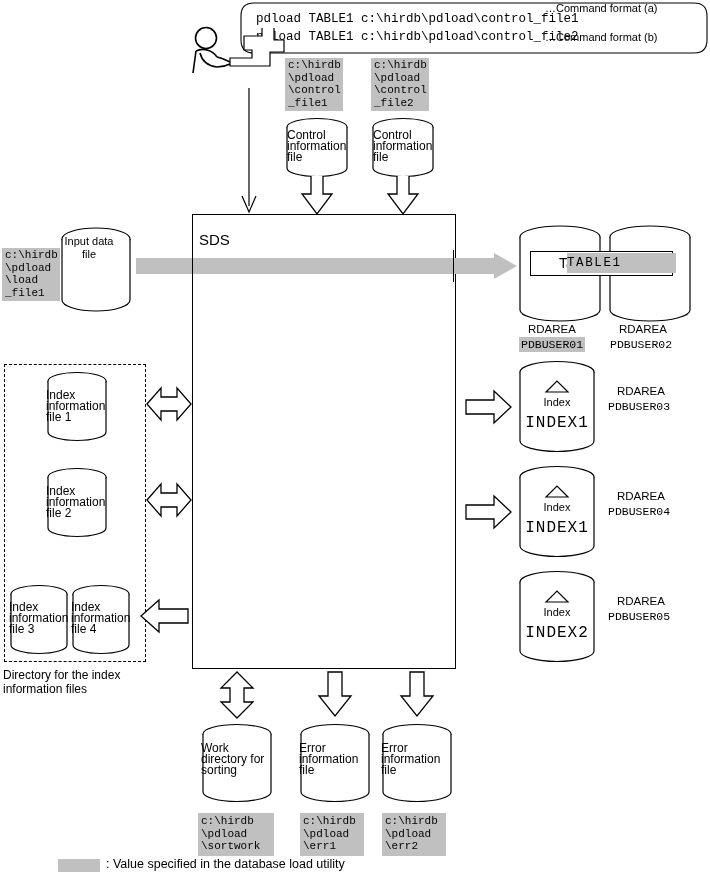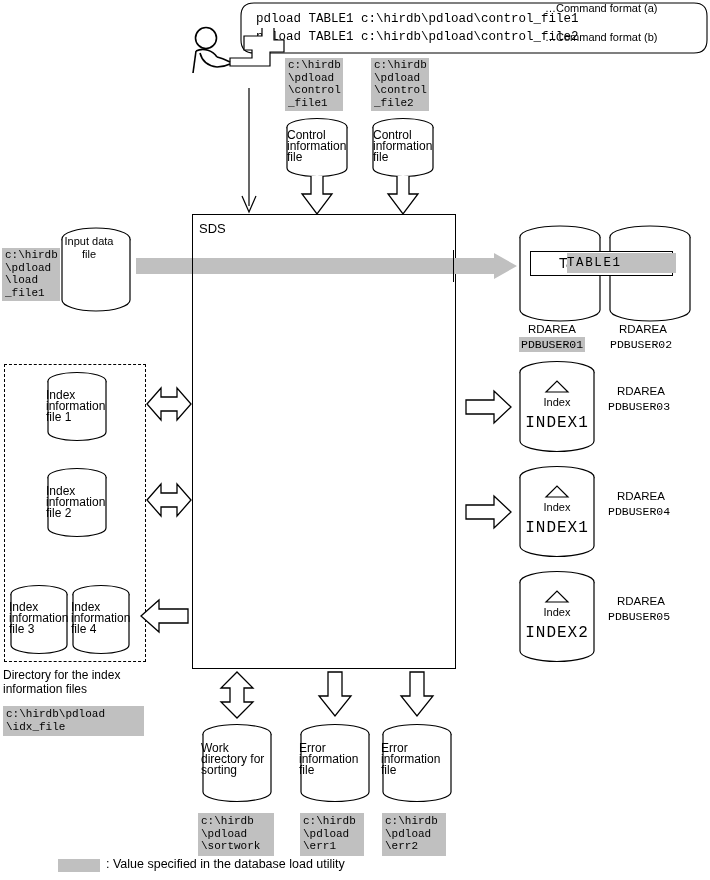--- a/index.html
+++ b/index.html
@@ -91,21 +91,21 @@
   <div class="abs cyl-label-sm" style="left:373px;top:130px;width:60px;white-space:pre-line;">Control
 information
 file</div>
   <div class="abs" style="left:386px;top:176px;">
     <svg width="34" height="40" viewBox="0 0 34 40">
       <path d="M11,0 L11,18 L2,18 L17,38 L32,18 L23,18 L23,0" fill="#fff" stroke="#000" stroke-width="1.3" stroke-linejoin="miter"></path>
     </svg>
   </div>
 
   <div class="abs" style="left:192px;top:214px;width:262px;height:453px;border:1.3px solid #000;background:#fff;"></div>
-  <div class="abs" style="left:199px;top:221px;font-size:13px;">SDS</div>
+  <div class="abs" style="left:199px;top:231px;font-size:15px;">SDS</div>
 
   <div class="abs path" style="left:2px;top:248px;padding:1px 3px 2px 3px;width:52px;">c:\hirdb
 \pdload
 \load
 _file1</div>
   <div class="abs" style="left:60px;top:226px;">
     <svg width="72" height="88" viewBox="0 0 72 88">
       <ellipse cx="36" cy="13" rx="34" ry="11" fill="#fff" stroke="#000" stroke-width="1.2"></ellipse>
       <path d="M2,13 L2,74 A34,11 0 0 0 70,74 L70,13" fill="#fff" stroke="#000" stroke-width="1.2"></path>
     </svg>
@@ -180,22 +180,20 @@
       <ellipse cx="30" cy="10" rx="28" ry="8.5" fill="#fff" stroke="#000" stroke-width="1.2"></ellipse>
       <path d="M2,10 L2,61 A28,8.5 0 0 0 58,61 L58,10" fill="#fff" stroke="#000" stroke-width="1.2"></path>
     </svg>
   </div>
   <div class="abs cyl-label-sm" style="left:71px;top:602px;width:60px;white-space:pre-line;">Index
 information
 file 4</div>
 
   <div class="abs plain" style="left:3px;top:668px;width:175px;white-space:pre-line;">Directory for the index
 information files</div>
-  <div class="abs path" style="left:3px;top:706px;padding:2px 3px 3px 3px;width:135px;white-space:pre-line;">c:\hirdb\pdload
-\idx_file</div>
 
   <div class="abs" style="left:147px;top:384px;">
     <svg width="44" height="40" viewBox="0 0 44 40">
       <path d="M0,20 L14,4 L14,13 L30,13 L30,4 L44,20 L30,36 L30,27 L14,27 L14,36 Z" fill="#fff" stroke="#000" stroke-width="1.3" stroke-linejoin="miter"></path>
     </svg>
   </div>
   <div class="abs" style="left:147px;top:480px;">
     <svg width="44" height="40" viewBox="0 0 44 40">
       <path d="M0,20 L14,4 L14,13 L30,13 L30,4 L44,20 L30,36 L30,27 L14,27 L14,36 Z" fill="#fff" stroke="#000" stroke-width="1.3" stroke-linejoin="miter"></path>
     </svg>

